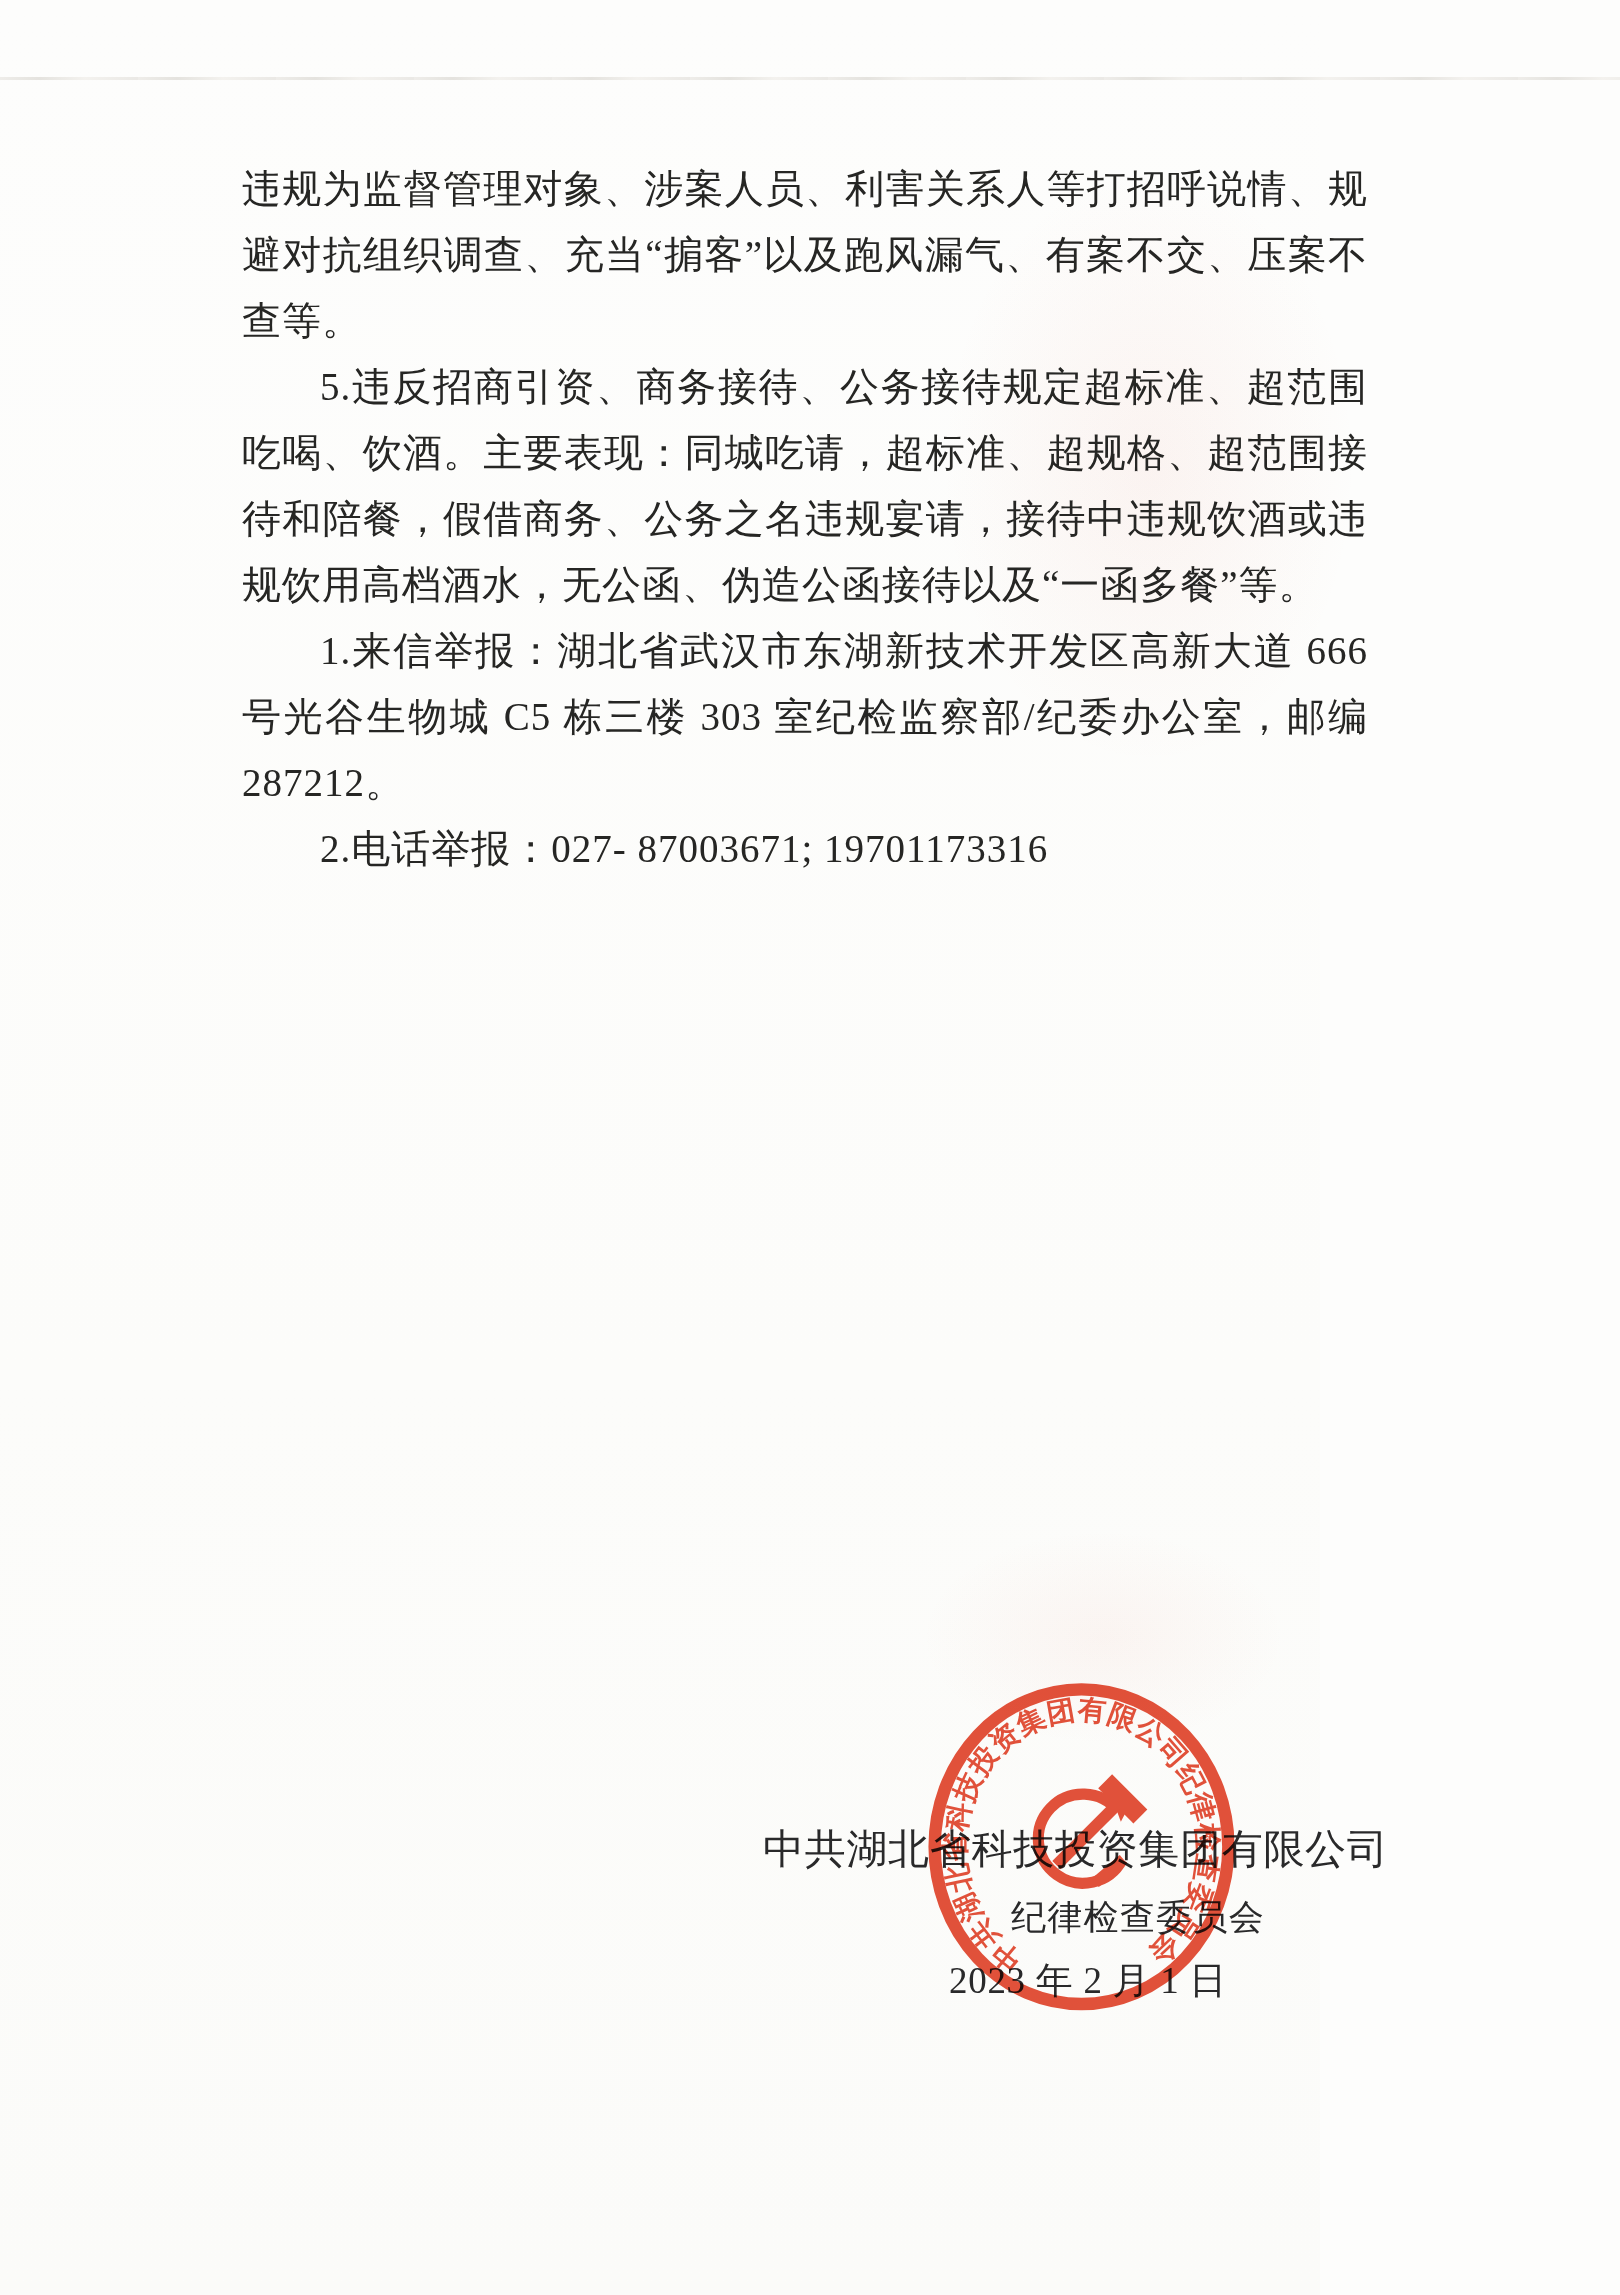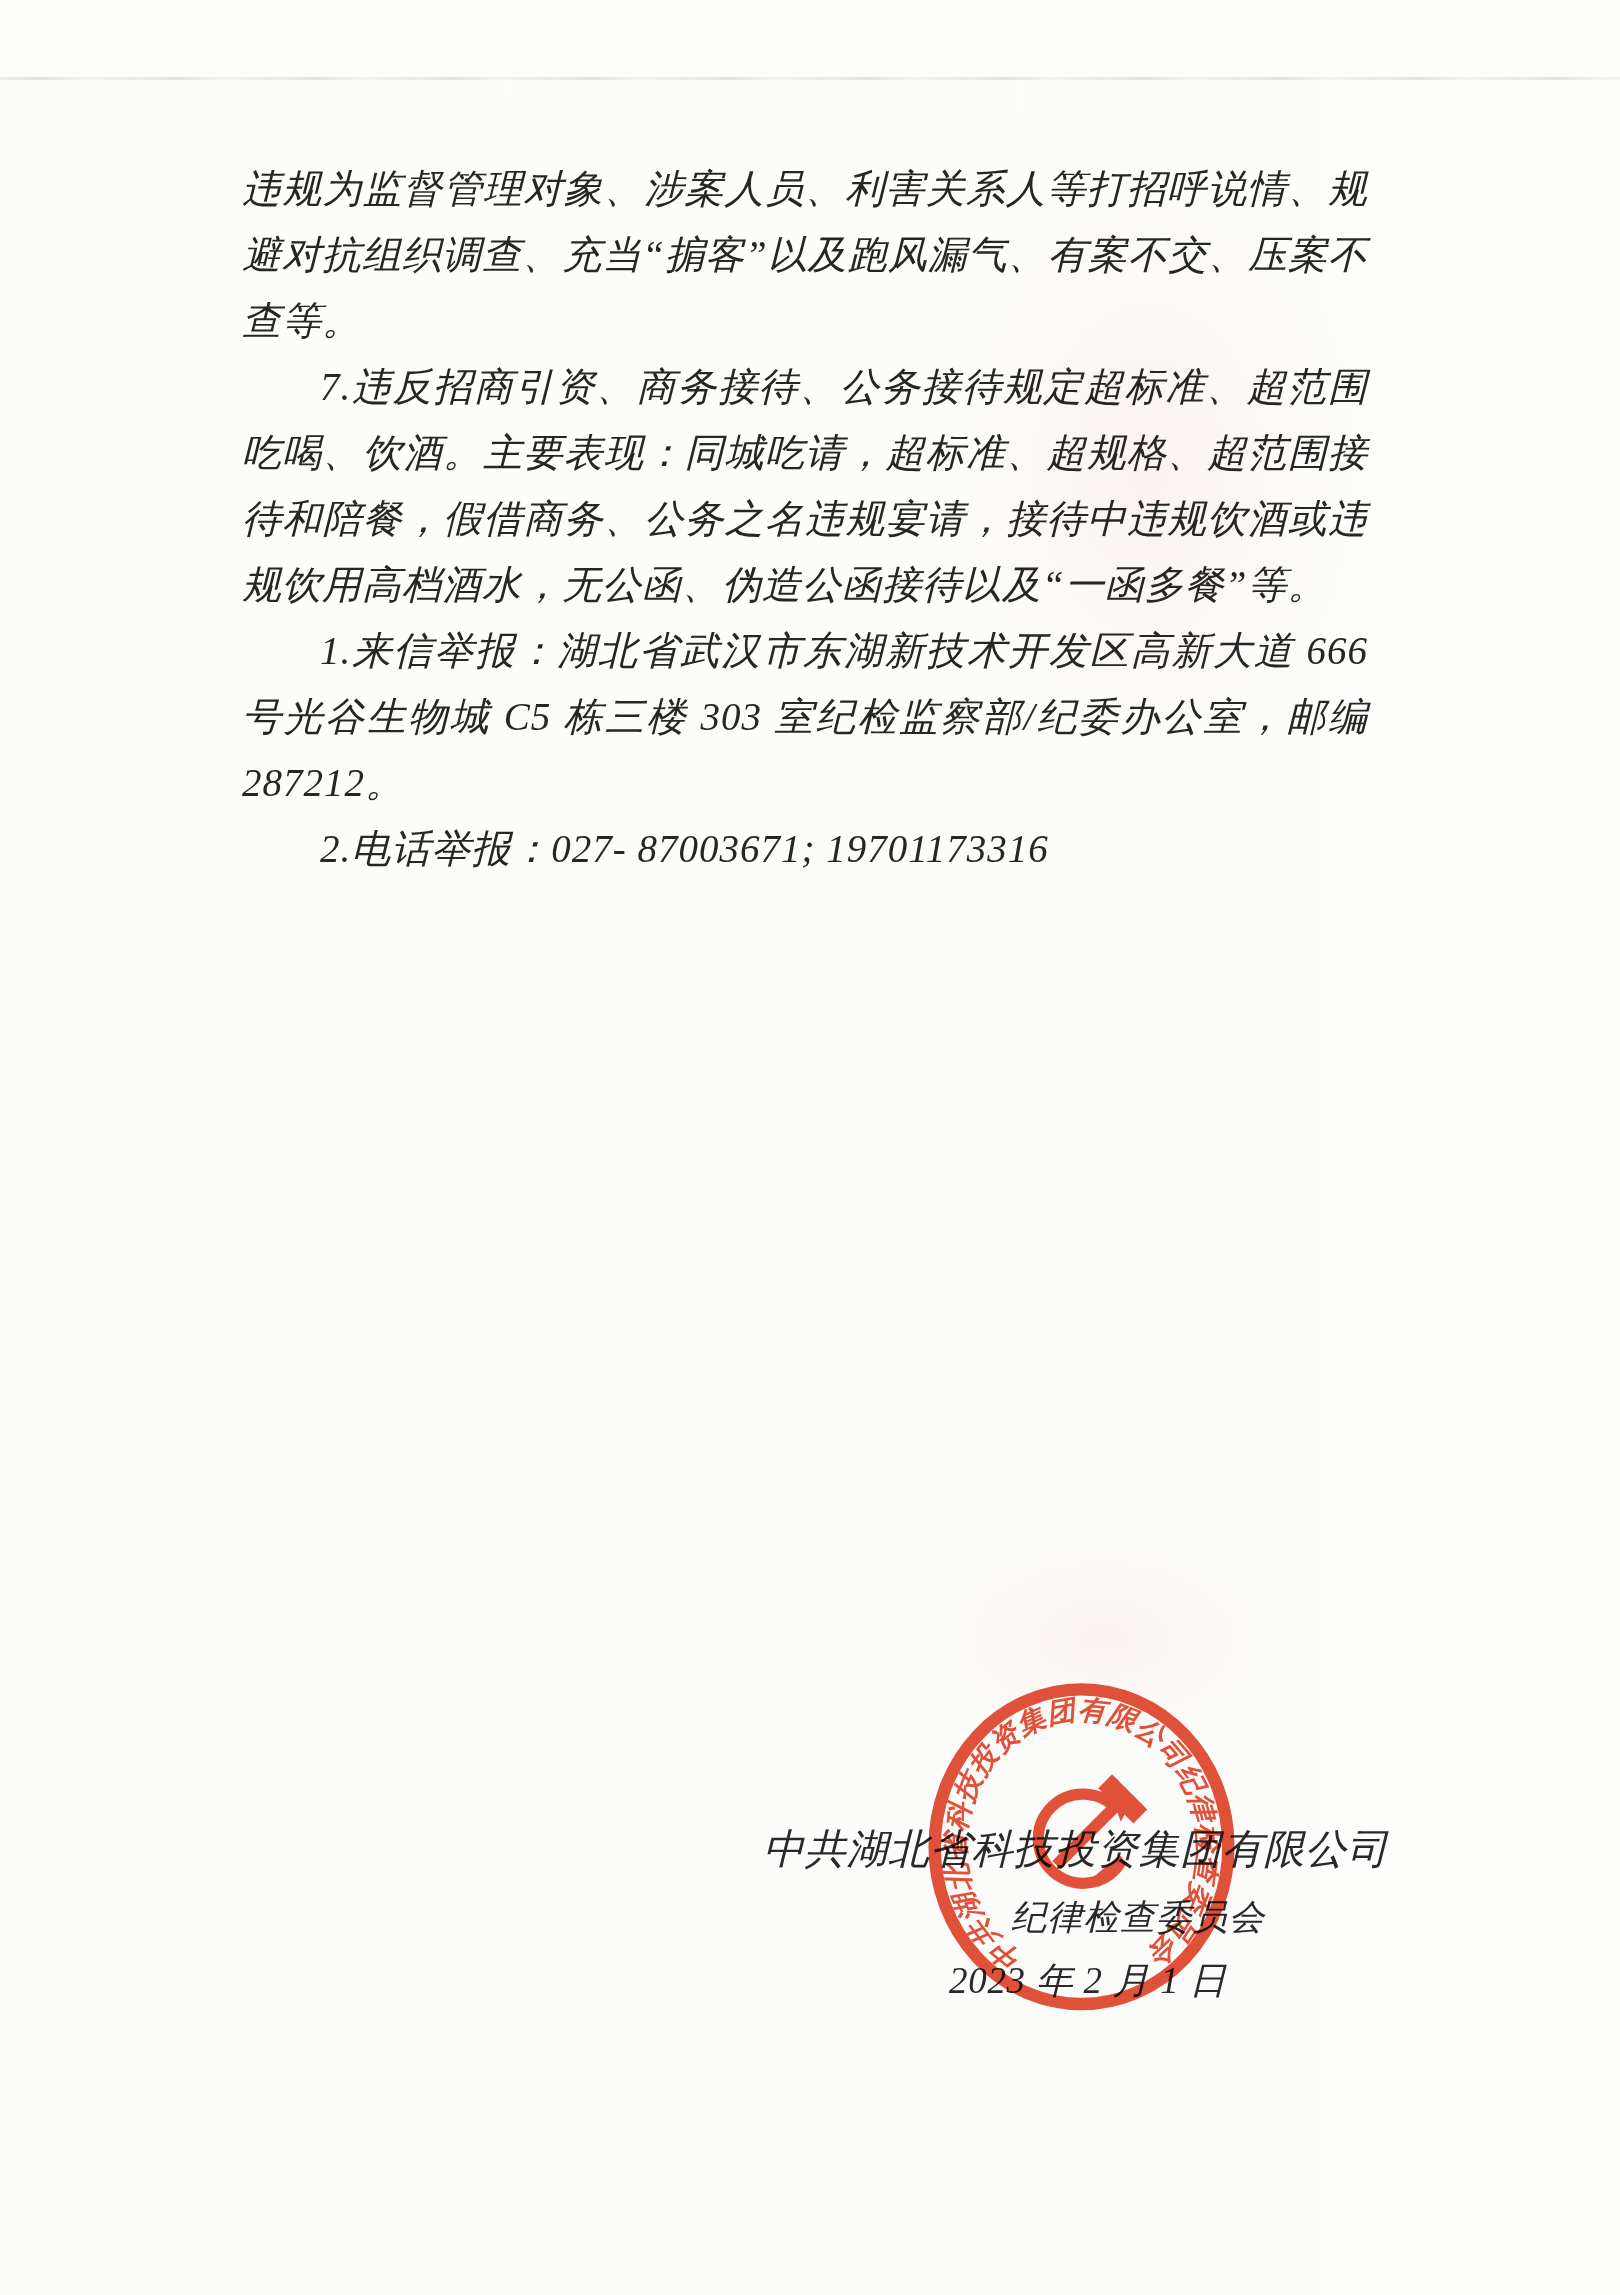--- a/index.html
+++ b/index.html
@@ -7,21 +7,20 @@
     width:1621px;height:2295px;
     background:#fdfdfc;
     font-family:"Liberation Serif","DejaVu Serif",serif;
     color:#262624;
     position:relative;
     overflow:hidden;
   }
   .page{
     position:absolute;left:0;top:0;width:1320px;height:2295px;
     background:linear-gradient(180deg,#fdfdfc 0%,#fcfcfa 60%,#fbfbf9 100%);
-    font-style:italic;
   }
   .scan-line{
     position:absolute;left:0;top:77px;width:1621px;height:2.6px;
     background:repeating-linear-gradient(90deg,#eceae6 0px,#e0ded9 39px,#f2f0ec 85px,#e7e5e1 138px);
     opacity:.85;
   }
   .blotch{position:absolute;pointer-events:none;}
   .blotch.b1{left:939px;top:164px;width:420px;height:604px;
     background:radial-gradient(ellipse at center,rgba(226,118,98,0.07),rgba(226,118,98,0.0) 70%);}
   .blotch.b2{left:919px;top:1529px;width:368px;height:217px;
@@ -56,21 +55,21 @@
 <body>
 
 <div class="page">
 
   <div class="scan-line"></div>
   <div class="blotch b1"></div>
   <div class="blotch b2"></div>
 
   <div class="doc">
     <p>违规为监督管理对象、涉案人员、利害关系人等打招呼说情、规避对抗组织调查、充当“掮客”以及跑风漏气、有案不交、压案不查等。</p>
-    <p class="ind">7.违反招商引资、商务接待、公务接待规定超标准、超范围吃喝、饮酒。主要表现：同城吃请，超标准、超规格、超范围接待和陪餐，假借商务、公务之名违规宴请，接待中违规饮酒或违规饮用高档酒水，无公函、伪造公函接待以及“一函多餐”等。</p>
+    <p class="ind">5.违反招商引资、商务接待、公务接待规定超标准、超范围吃喝、饮酒。主要表现：同城吃请，超标准、超规格、超范围接待和陪餐，假借商务、公务之名违规宴请，接待中违规饮酒或违规饮用高档酒水，无公函、伪造公函接待以及“一函多餐”等。</p>
     <p class="ind">1.来信举报：湖北省武汉市东湖新技术开发区高新大道 666 号光谷生物城 C5 栋三楼 303 室纪检监察部/纪委办公室，邮编 287212。</p>
     <p class="ind">2.电话举报：027- 87003671; 19701173316</p>
   </div>
 
   <div class="sig l1">中共湖北省科技投资集团有限公司</div>
   <div class="sig l2">纪律检查委员会</div>
   <div class="sig dt">2023 年 2 月 1 日</div>
 
   <svg class="seal" viewBox="0 0 516 540">
     <ellipse cx="258" cy="268" rx="224" ry="240" fill="none" stroke="#e2432a" stroke-width="19"></ellipse>

